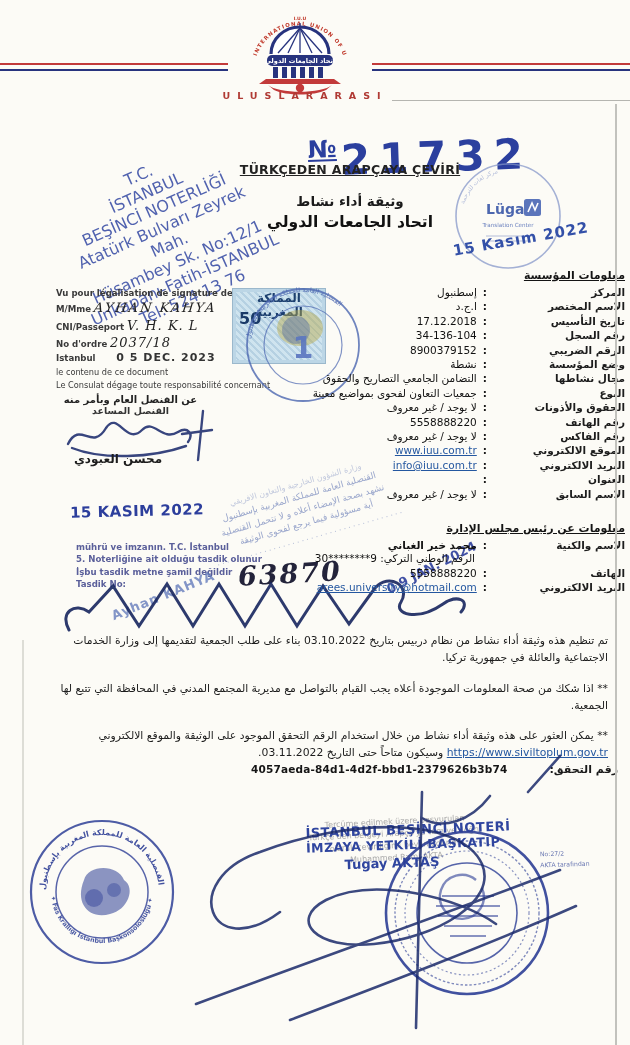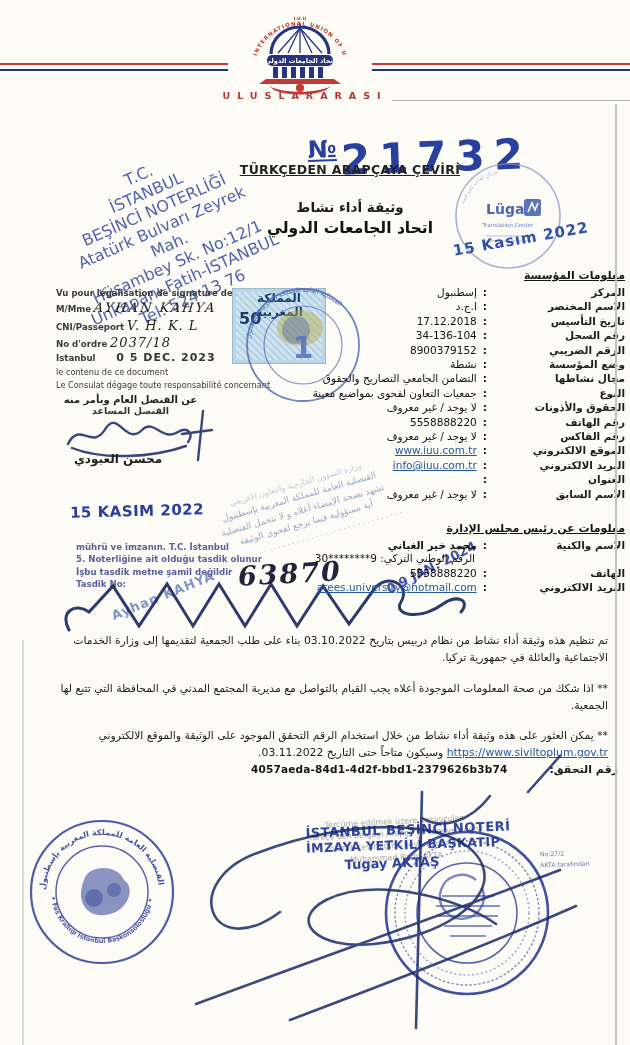--- a/index.html
+++ b/index.html
@@ -17,21 +17,21 @@
   .doc-no{position:absolute;left:308px;top:132px;color:#2b3f9e;transform:rotate(-2deg);}
   .doc-no .no-sym{font-size:24px;font-weight:bold;vertical-align:18px;text-decoration:underline;margin-right:4px;}
   .doc-no .no-val{font-size:42px;font-weight:bold;letter-spacing:9px;}
   
   .notary-top{position:absolute;left:58px;top:160px;width:215px;text-align:center;
               transform:rotate(-24deg);color:#4356a9;opacity:.92;}
   
   .title-block{position:absolute;left:225px;top:162px;width:250px;text-align:center;}
   .title-tr{font-size:12.5px;font-weight:bold;text-decoration:underline;letter-spacing:.3px;color:#222;}
   .title-ar-sub{font-size:10.5px;font-weight:bold;text-decoration:underline;margin-top:4px;color:#333;}
-  .title-doc{font-size:13.5px;font-weight:bold;margin-top:22px;color:#1b1b1b;}
+  .title-doc{font-size:13.5px;font-weight:bold;margin-top:16px;color:#1b1b1b;}
   .title-org{font-size:15.5px;font-weight:bold;margin-top:4px;color:#111;}
   
   .lugat{position:absolute;left:448px;top:156px;opacity:.9;}
   .date-stamp{position:absolute;font-weight:bold;color:#3350a8;white-space:nowrap;}
   .d-top{left:452px;top:230px;font-size:15px;transform:rotate(-10deg);letter-spacing:1px;}
   .d-mid{left:70px;top:502px;font-size:15px;color:#2c3e9c;transform:rotate(-1.5deg);letter-spacing:.5px;}
   
   .french{position:absolute;left:56px;top:288px;width:250px;font-size:8.6px;color:#3a3a3a;line-height:1.32;}
   .french .b{font-weight:bold;}
   .hw{font-family:"DejaVu Serif",serif;font-style:italic;color:#222;}

